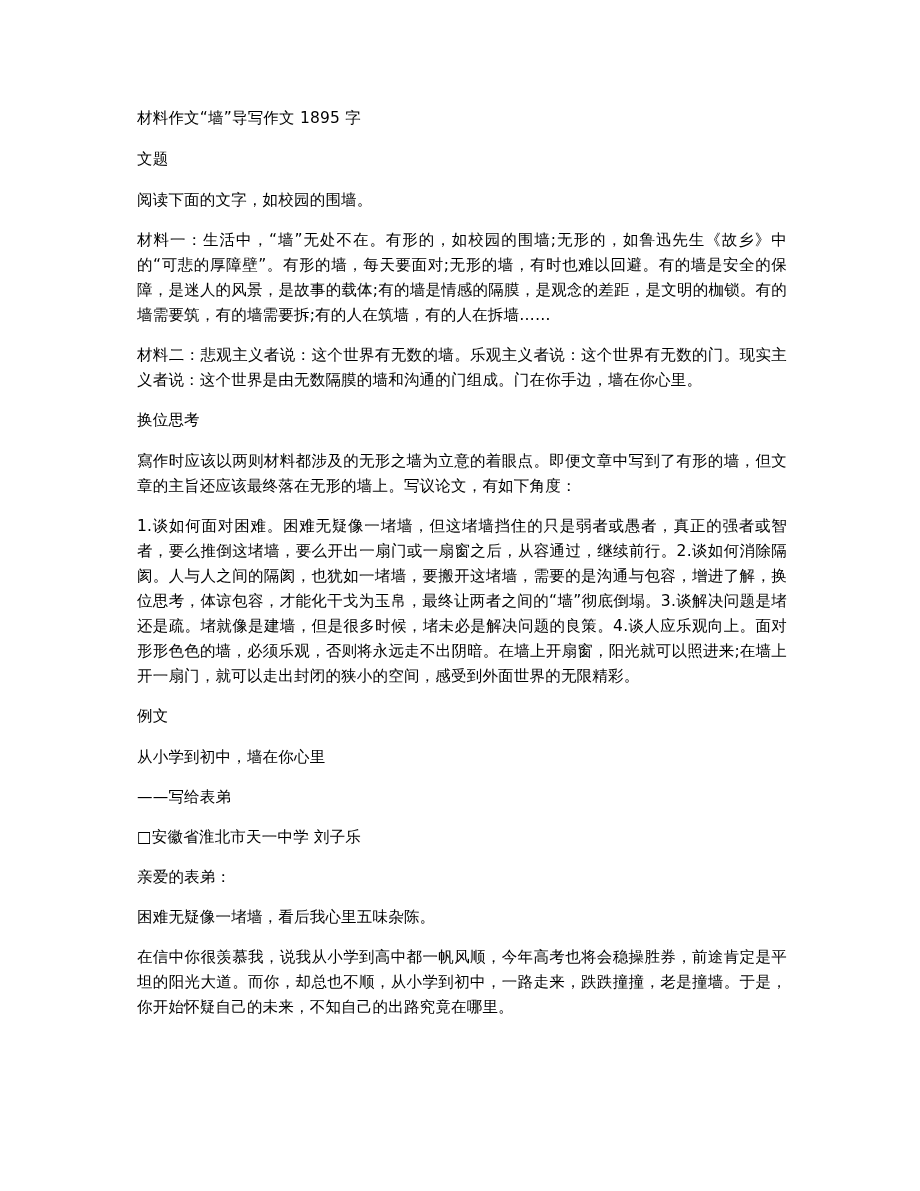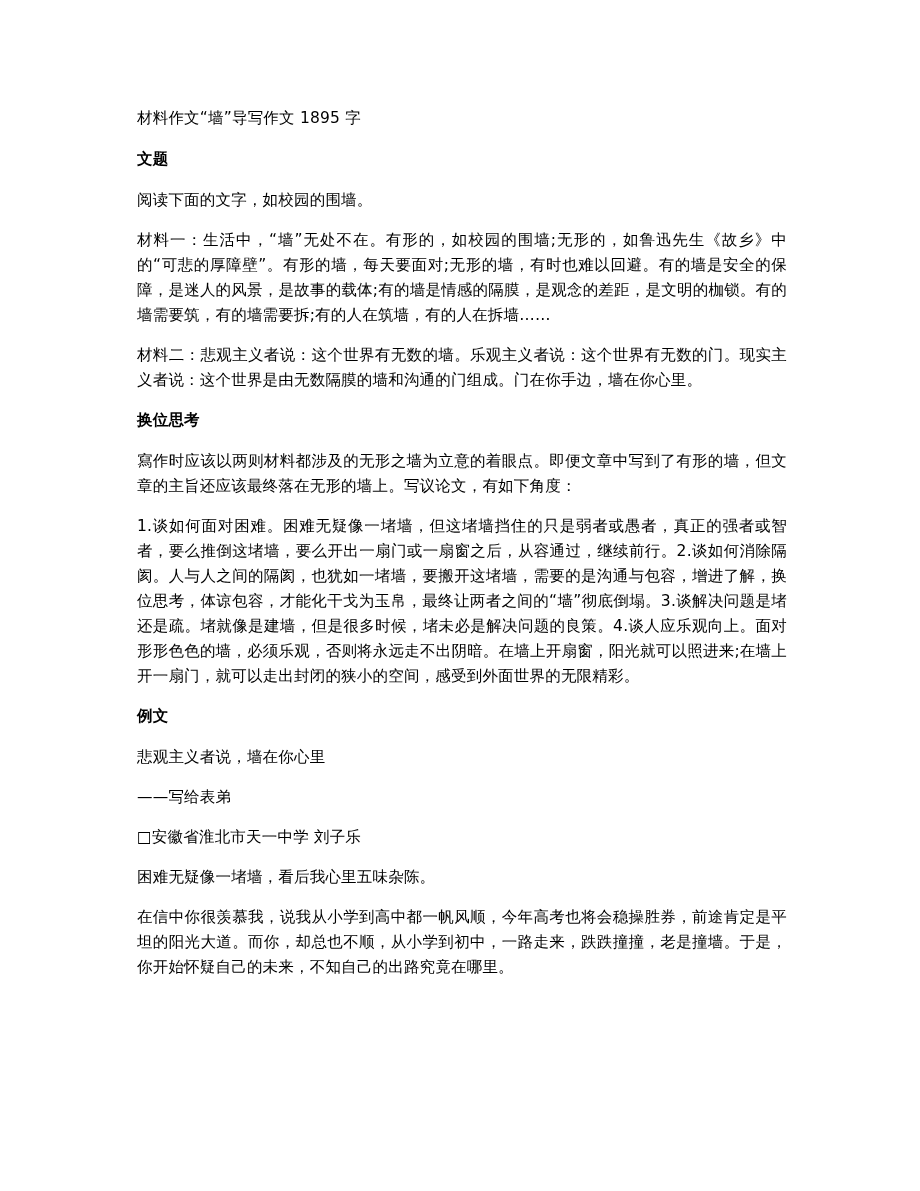--- a/index.html
+++ b/index.html
@@ -23,33 +23,34 @@
     }
     .para {
       margin: 0 0 15px 0;
       font-size: 15.5px;
       line-height: 25px;
       text-align: justify;
       letter-spacing: 0.2px;
       word-break: break-all;
     }
     .para.title { margin-bottom: 16px; }
-    .para.heading { margin-bottom: 16px; font-weight: bold; }
+    .para.heading { margin-bottom: 16px; }
   </style>
 </head>
 <body>
 
 <div class="page">
   <p class="para title">材料作文“墙”导写作文 1895 字</p>
   <p class="para heading">文题</p>
   <p class="para">阅读下面的文字，如校园的围墙。</p>
   <p class="para">材料一：生活中，“墙”无处不在。有形的，如校园的围墙;无形的，如鲁迅先生《故乡》中的“可悲的厚障壁”。有形的墙，每天要面对;无形的墙，有时也难以回避。有的墙是安全的保障，是迷人的风景，是故事的载体;有的墙是情感的隔膜，是观念的差距，是文明的枷锁。有的墙需要筑，有的墙需要拆;有的人在筑墙，有的人在拆墙……</p>
   <p class="para">材料二：悲观主义者说：这个世界有无数的墙。乐观主义者说：这个世界有无数的门。现实主义者说：这个世界是由无数隔膜的墙和沟通的门组成。门在你手边，墙在你心里。</p>
   <p class="para heading">换位思考</p>
   <p class="para">寫作时应该以两则材料都涉及的无形之墙为立意的着眼点。即便文章中写到了有形的墙，但文章的主旨还应该最终落在无形的墙上。写议论文，有如下角度：</p>
   <p class="para">1.谈如何面对困难。困难无疑像一堵墙，但这堵墙挡住的只是弱者或愚者，真正的强者或智者，要么推倒这堵墙，要么开出一扇门或一扇窗之后，从容通过，继续前行。2.谈如何消除隔阂。人与人之间的隔阂，也犹如一堵墙，要搬开这堵墙，需要的是沟通与包容，增进了解，换位思考，体谅包容，才能化干戈为玉帛，最终让两者之间的“墙”彻底倒塌。3.谈解决问题是堵还是疏。堵就像是建墙，但是很多时候，堵未必是解决问题的良策。4.谈人应乐观向上。面对形形色色的墙，必须乐观，否则将永远走不出阴暗。在墙上开扇窗，阳光就可以照进来;在墙上开一扇门，就可以走出封闭的狭小的空间，感受到外面世界的无限精彩。</p>
   <p class="para heading">例文</p>
-  <p class="para">悲观主义者说，墙在你心里</p>
+  <p class="para">从小学到初中，墙在你心里</p>
   <p class="para">——写给表弟</p>
   <p class="para">□安徽省淮北市天一中学  刘子乐</p>
+  <p class="para">亲爱的表弟：</p>
   <p class="para">困难无疑像一堵墙，看后我心里五味杂陈。</p>
   <p class="para">在信中你很羡慕我，说我从小学到高中都一帆风顺，今年高考也将会稳操胜券，前途肯定是平坦的阳光大道。而你，却总也不顺，从小学到初中，一路走来，跌跌撞撞，老是撞墙。于是，你开始怀疑自己的未来，不知自己的出路究竟在哪里。</p>
 </div>
 
 </body></html>

